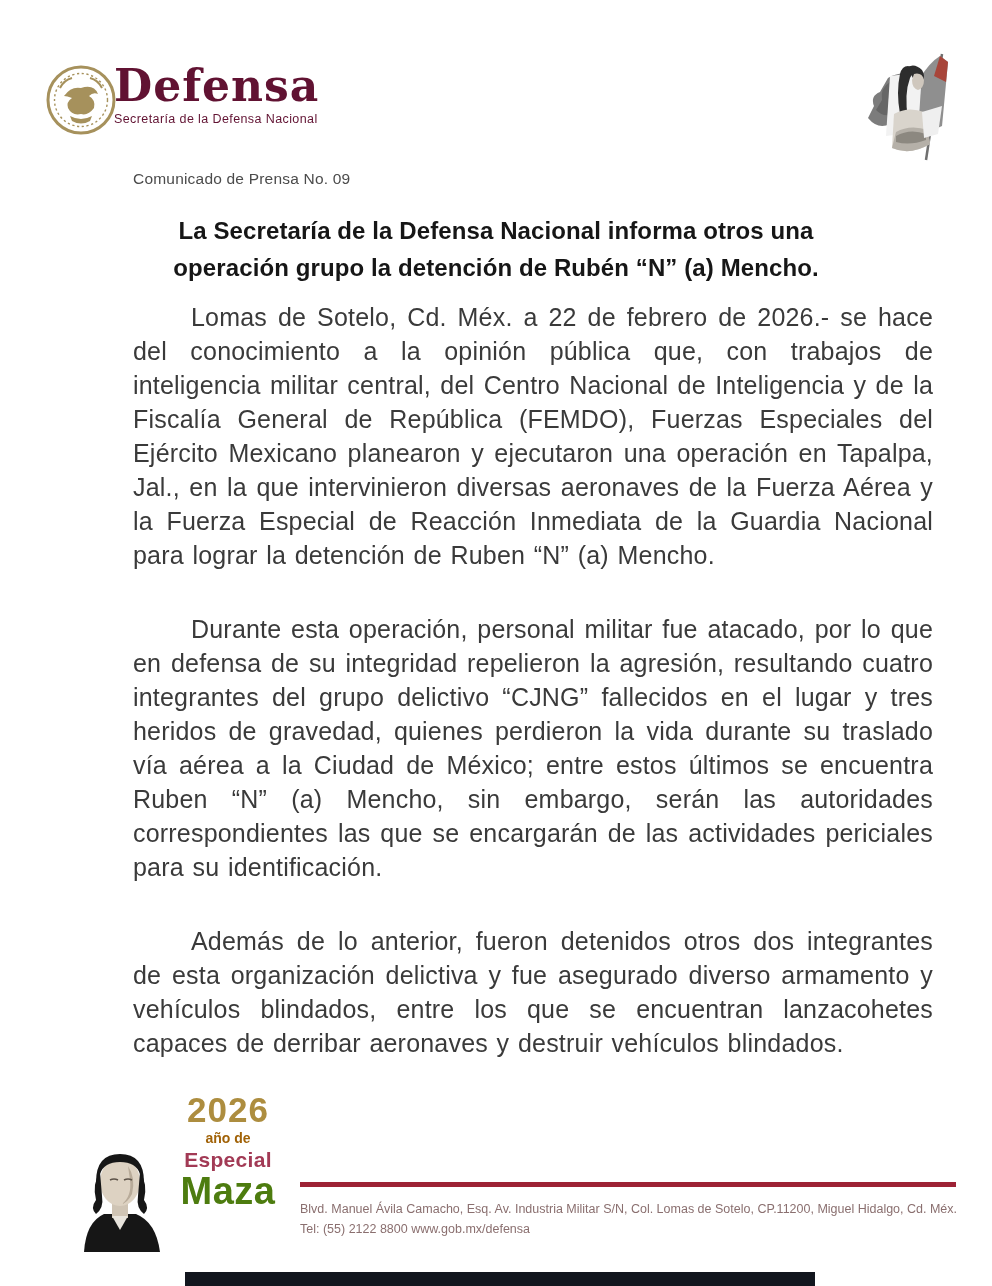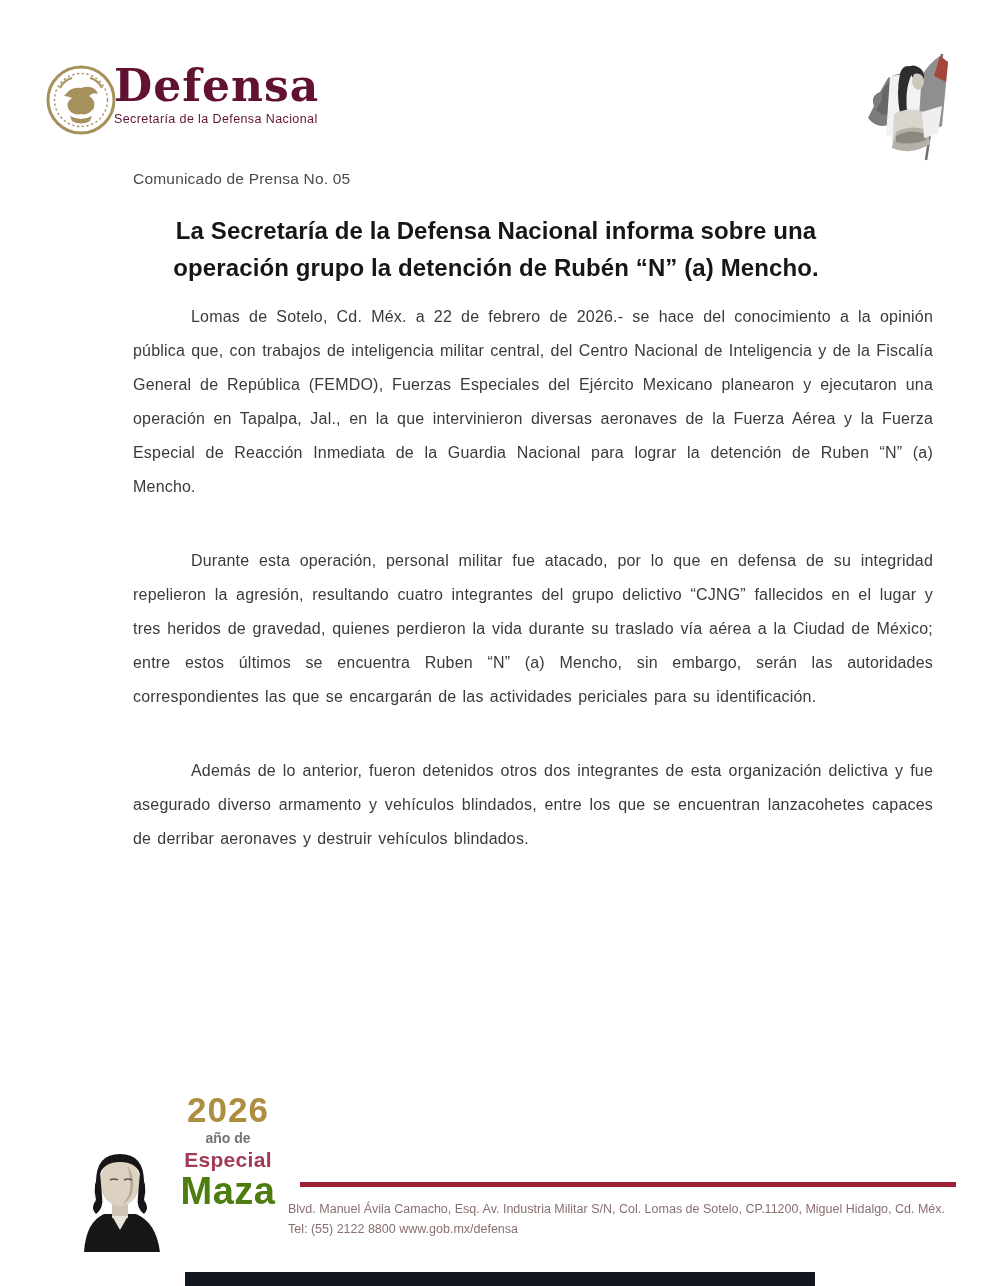--- a/index.html
+++ b/index.html
@@ -23,33 +23,33 @@
   .kicker{
     position:absolute;left:133px;top:170px;font-size:15.5px;color:#4b4b4b;letter-spacing:.2px;
   }
   .title{
     position:absolute;left:96px;top:212px;width:800px;text-align:center;
     font-size:24px;font-weight:bold;color:#161616;line-height:37px;letter-spacing:.1px;
   }
   
   .content{position:absolute;left:133px;top:300px;width:800px;}
   .content p{
-    margin:0 0 40px 0;font-size:16px;line-height:34px;color:#3a3a3a;
+    margin:0 0 40px 0;font-size:25px;line-height:34px;color:#3a3a3a;
     text-align:justify;text-indent:58px;letter-spacing:.2px;word-spacing:1.5px;
   }
   
   .portrait{position:absolute;left:70px;top:1138px;}
   .year-block{position:absolute;left:168px;top:1092px;width:120px;text-align:center;line-height:1;}
   .year-num{font-size:35px;font-weight:bold;color:#ad8d3f;letter-spacing:1px;}
-  .year-prefix{font-size:14px;font-weight:bold;color:#737373;margin-top:4px;}
+  .year-prefix{font-size:14px;font-weight:bold;color:#a16207;margin-top:4px;}
   .person-first{font-size:21px;font-weight:bold;color:#a23a55;margin-top:4px;letter-spacing:.3px;}
   .person-last{font-size:38px;font-weight:bold;color:#4d7c0f;margin-top:2px;letter-spacing:.5px;}
   .footer-rule{position:absolute;left:300px;top:1182px;width:656px;height:5px;background:#9d2235;}
   .address{
-    position:absolute;left:288px;top:1199px;width:660px;
+    position:absolute;left:300px;top:1199px;width:660px;
     font-size:12.5px;line-height:20px;color:#8a6f6f;
   }
   .bottom-bar{position:absolute;left:185px;top:1272px;width:630px;height:14px;background:#12161e;}
 </style>
 </head>
 <body>
 
 <div class="sheet">
 
   <div class="header">
@@ -91,24 +91,24 @@
         <path d="M64 66 Q78 58 94 64 L100 96 Q80 108 62 100 Z" fill="#d9d4cc"></path>
         <path d="M66 84 Q80 76 98 82 L100 96 Q80 108 62 100 Z" fill="#b5b0a8"></path>
 
         <path d="M66 88 Q80 80 96 86 L96 92 Q80 98 66 94 Z" fill="#8c8880"></path>
 
         <path d="M92 64 L112 58 L108 86 L94 90 Z" fill="#efefef"></path>
       </svg>
     </div>
   </div>
 
-  <div class="kicker">Comunicado de Prensa No. 05</div>
+  <div class="kicker">Comunicado de Prensa No. 09</div>
 
   <div class="title">
-    <div>La Secretaría de la Defensa Nacional informa sobre una</div>
+    <div>La Secretaría de la Defensa Nacional informa otros una</div>
     <div>operación grupo la detención de Rubén “N” (a) Mencho.</div>
   </div>
 
   <div class="content">
     <p>Lomas de Sotelo, Cd. Méx. a 22 de febrero de 2026.- se hace del conocimiento a la opinión pública que, con trabajos de inteligencia militar central, del Centro Nacional de Inteligencia y de la Fiscalía General de República (FEMDO), Fuerzas Especiales del Ejército Mexicano planearon y ejecutaron una operación en Tapalpa, Jal., en la que intervinieron diversas aeronaves de la Fuerza Aérea y la Fuerza Especial de Reacción Inmediata de la Guardia Nacional para lograr la detención de Ruben “N” (a) Mencho.</p>
     <p>Durante esta operación, personal militar fue atacado, por lo que en defensa de su integridad repelieron la agresión, resultando cuatro integrantes del grupo delictivo “CJNG” fallecidos en el lugar y tres heridos de gravedad, quienes perdieron la vida durante su traslado vía aérea a la Ciudad de México; entre estos últimos se encuentra Ruben “N” (a) Mencho, sin embargo, serán las autoridades correspondientes las que se encargarán de las actividades periciales para su identificación.</p>
     <p>Además de lo anterior, fueron detenidos otros dos integrantes de esta organización delictiva y fue asegurado diverso armamento y vehículos blindados, entre los que se encuentran lanzacohetes capaces de derribar aeronaves y destruir vehículos blindados.</p>
   </div>
 
   <div class="portrait">

